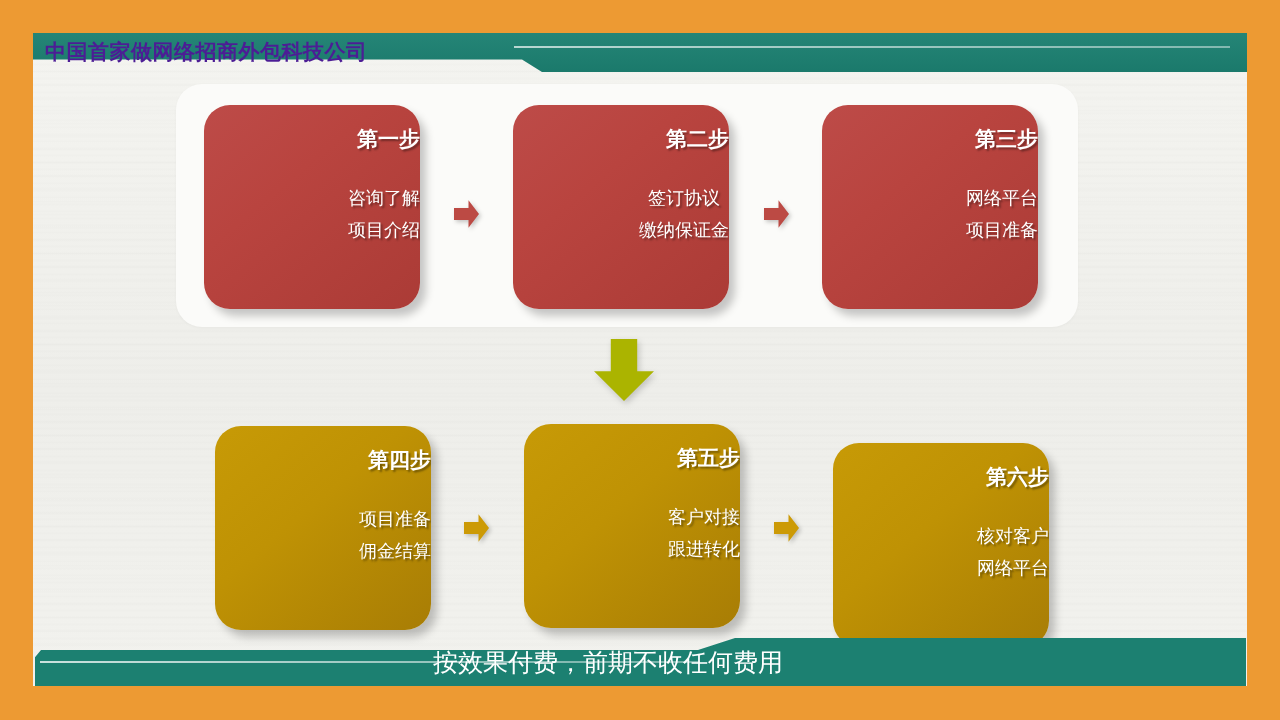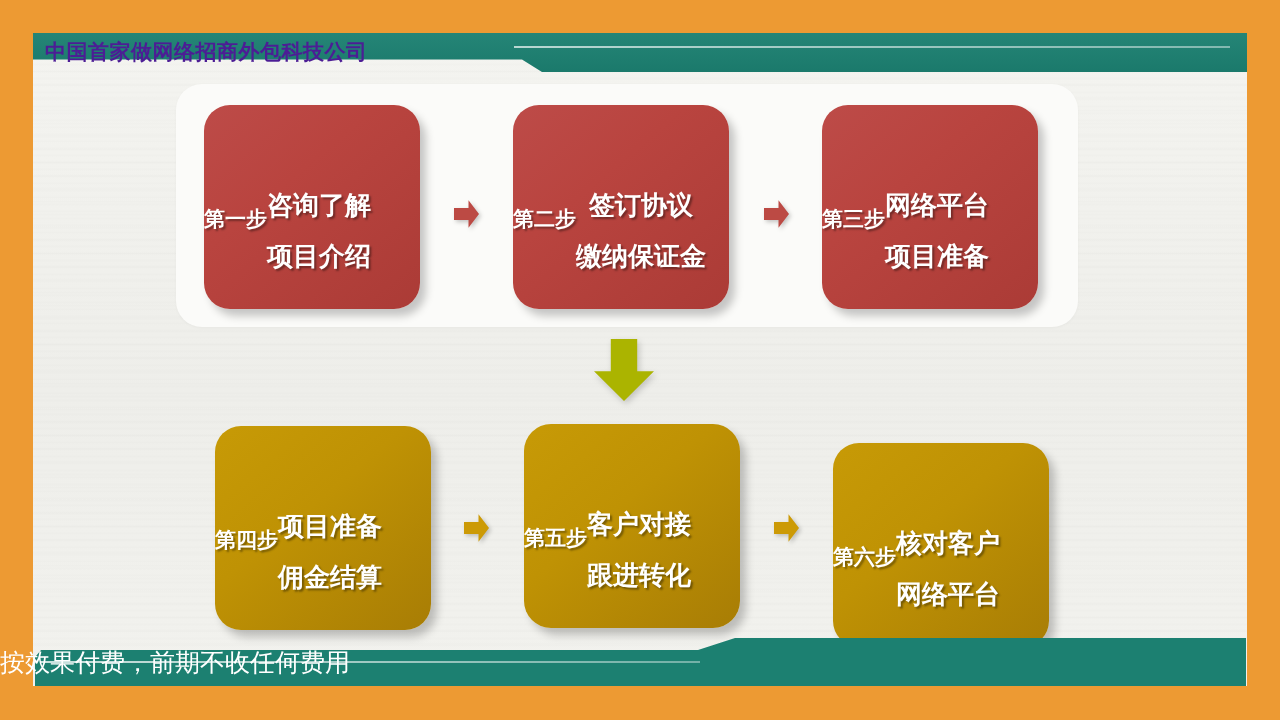--- a/index.html
+++ b/index.html
@@ -116,42 +116,41 @@
   .card.red {
     background: linear-gradient(140deg, #bd4b48 0%, #b9443f 38%, #ab3b36 100%);
   }
   .card.gold {
     background: linear-gradient(140deg, #c79a06 0%, #bf9204 42%, #a87d05 100%);
   }
   .card-inner {
     position: absolute;
     left: 0; right: 0; top: 0; bottom: 0;
     display: flex;
-    flex-direction: row;
-    align-items: center;
+    flex-direction: column;
+    align-items: flex-end;
   }
   .card-step {
     margin-top: 24px;
     font-size: 21px;
     font-weight: bold;
     line-height: 1;
     text-shadow: 2px 2px 2px rgba(0,0,0,0.38);
   }
   .card-lines {
     margin-top: 38px;
     display: flex;
     flex-direction: column;
     gap: 12px;
   }
   .card-line {
-    font-size: 26px;
-    font-weight: bold;
+    font-size: 18px;
+    font-weight: normal;
     line-height: 1.1;
     text-shadow: 2px 2px 2px rgba(0,0,0,0.38);
-    margin-top: 10px;
   }
 
   
   #card-1 { left: 204px; top: 105px; }
   #card-2 { left: 513px; top: 105px; }
   #card-3 { left: 822px; top: 105px; }
   
   #card-4 { left: 215px; top: 426px; }
   #card-5 { left: 524px; top: 424px; border-radius: 27px; }
   #card-6 { left: 833px; top: 443px; }
@@ -211,21 +210,21 @@
     width: 660px;
     height: 2px;
     background: linear-gradient(to right, rgba(255,255,255,0.9), rgba(255,255,255,0.45));
     opacity: 0.85;
   }
   .footer-text {
     position: absolute;
     left: 0;
     top: 646px;
     width: 1238px;
-    text-align: left;
+    text-align: center;
     color: #ffffff;
     font-size: 25px;
     line-height: 34px;
     white-space: nowrap;
     padding-right: 22px;
     box-sizing: border-box;
   }
 </style>
 </head>
 <body>

